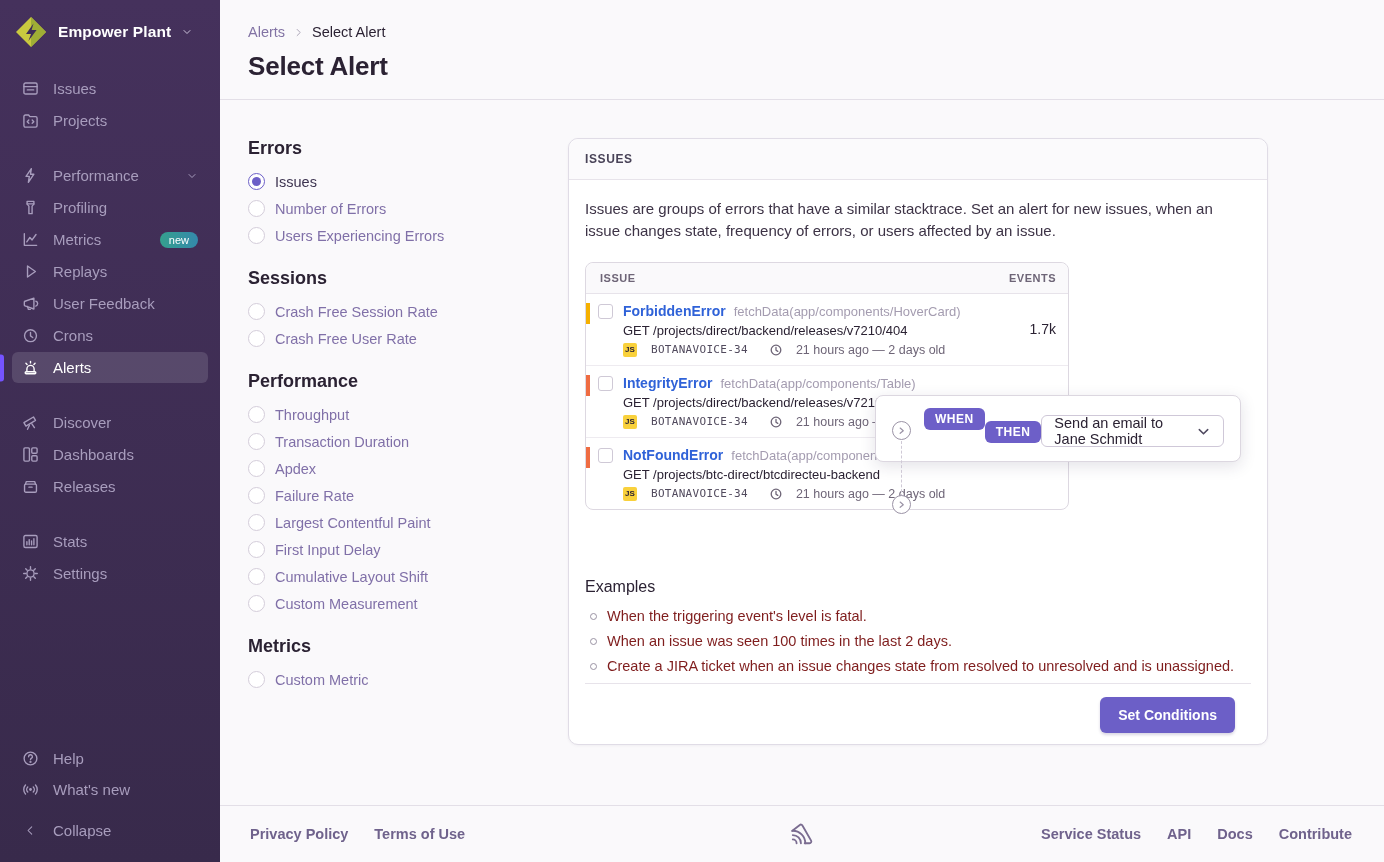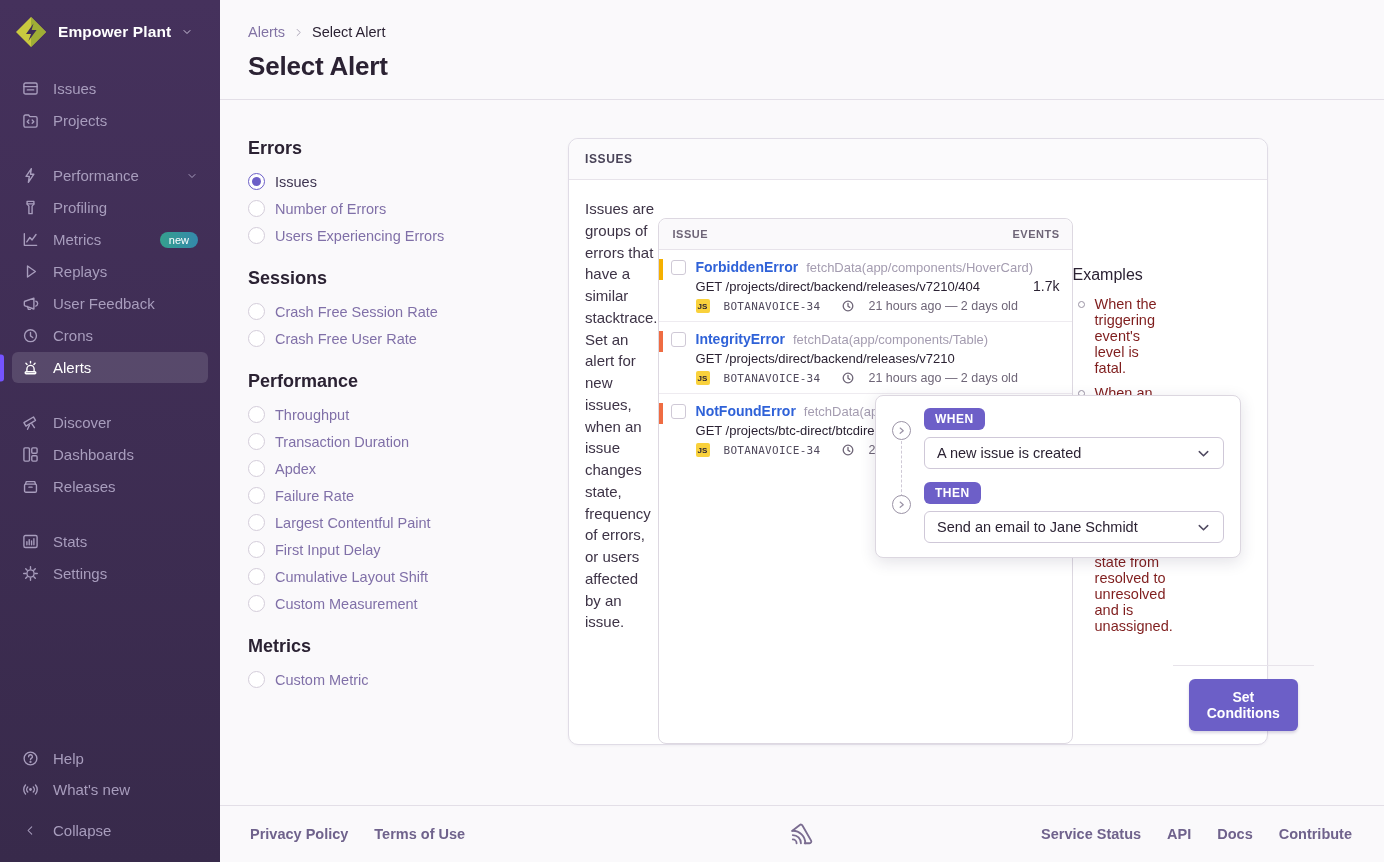--- a/index.html
+++ b/index.html
@@ -40,21 +40,21 @@
   .sel-title { font-size:18px; font-weight:600; color:#2b2233; margin-bottom:14px; }
   .radio-row { display:flex; align-items:center; gap:10px; height:17px; margin-bottom:10px; font-size:14.5px; color:#8070a8; cursor:pointer; }
   .radio { width:17px; height:17px; border:1.5px solid #d4cdda; border-radius:50%; background:#fff; flex:none; }
   .radio.on { border-color:#6c5fc7; display:flex; align-items:center; justify-content:center; }
   .radio.on::after { content:''; width:9px; height:9px; border-radius:50%; background:#6c5fc7; }
   .radio-row.sel-on { color:#3d3450; }
 
   
   .panel { width:700px; height:607px; flex:none; background:#fff; border:1px solid #e0dce6; border-radius:10px; box-shadow:0 1px 3px rgba(50,40,80,.05); display:flex; flex-direction:column; }
   .panel-header { padding:13px 16px; background:#fbfafc; border-bottom:1px solid #e7e3ea; border-radius:10px 10px 0 0; font-size:12px; font-weight:bold; letter-spacing:.6px; color:#494358; }
-  .panel-body { padding:18px 16px 0 16px; flex:1; display:flex; flex-direction:row; }
+  .panel-body { padding:18px 16px 0 16px; flex:1; display:flex; flex-direction:column; }
   .panel-desc { font-size:15px; color:#3d3346; line-height:1.45; max-width:664px; }
 
   .issues-table { margin-top:20px; width:484px; border:1px solid #ddd8e1; border-radius:8px; background:#fff; }
   .table-head { display:flex; justify-content:space-between; padding:9px 12px 9px 14px; background:#faf9fb; border-bottom:1px solid #e7e3ea; font-size:11px; font-weight:bold; letter-spacing:.5px; color:#6e6577; border-radius:8px 8px 0 0; }
   .issue-row { position:relative; display:flex; padding:8px 12px 8px 12px; border-bottom:1px solid #eeebf0; min-height:66px; }
   .issue-row:last-child { border-bottom:none; }
   .level-bar { position:absolute; left:0; top:9px; width:4px; height:21px; }
   .row-check { width:15px; height:15px; border:1px solid #cfc9d6; border-radius:3px; margin:2px 10px 0 0; flex:none; background:#fff; cursor:pointer; }
   .row-main { flex:1; min-width:0; white-space:nowrap; }
   .err-name { color:#2f62d8; font-weight:bold; font-size:14px; cursor:pointer; }
@@ -75,21 +75,21 @@
 
   .panel-footer { margin-top:auto; border-top:1px solid #e7e3ea; padding:13px 16px; display:flex; justify-content:flex-end; }
   .btn-primary { background:#6c5fc7; color:#fff; font-weight:bold; font-size:14px; font-family:"Liberation Sans",sans-serif; padding:10px 18px; border-radius:6px; border:none; cursor:pointer; box-shadow:0 2px 3px rgba(45,30,100,.18); }
 
   
   .overlay-card { position:absolute; left:655px; top:395px; width:366px; background:#fff; border:1px solid #dcd7e0; border-radius:8px; box-shadow:0 4px 16px rgba(40,30,70,.13); padding:12px 16px 14px 16px; display:flex; gap:12px; z-index:6; }
   .rail { width:20px; position:relative; flex:none; }
   .rail-line { position:absolute; left:9px; top:33px; height:56px; border-left:1px dashed #cfc9d6; }
   .rail-icon { position:absolute; left:0; width:19px; height:19px; border:1.5px solid #9b93a6; border-radius:50%; color:#9b93a6; display:flex; align-items:center; justify-content:center; background:#fff; }
   .rail-icon.i1 { top:13px; } .rail-icon.i2 { top:87px; }
-  .flow { flex:1; display:flex; flex-direction:column; align-items:flex-start; }
+  .flow { flex:1; display:flex; align-items:flex-start; }
   .flow-badge { background:#6d5fc8; color:#fff; font-size:12px; font-weight:bold; letter-spacing:.5px; padding:4px 11px; border-radius:6px; }
   .flow-badge.then { margin-top:13px; }
   .flow-select { margin-top:7px; width:100%; height:32px; border:1px solid #cfc8d8; border-radius:6px; background:#fff; display:flex; align-items:center; justify-content:space-between; padding:0 12px; font-size:14.5px; color:#2b2233; cursor:pointer; }
   .sel-chev { display:flex; color:#4f4960; }
 
   
   .page-footer { height:57px; flex:none; border-top:1px solid #e3dfe7; display:flex; align-items:center; justify-content:space-between; padding:0 32px 0 30px; position:relative; }
   .f-links { display:flex; gap:26px; }
   .f-link { font-size:14.5px; color:#6f628c; cursor:pointer;font-weight:bold; }
   .f-logo { position:absolute; left:50%; transform:translateX(-50%); color:#7a6c90; display:flex; }
@@ -483,28 +483,20 @@
             </svg>
           </span>
         <span class="rail-icon i2">
             <svg class="svg-ic" width="9" height="9" viewBox="0 0 10 10">
               <path d="M3.5 2.3L7 5.2 3.5 8.1"></path>
             </svg>
           </span>
       </div>
       <div class="flow">
         <span class="flow-badge">WHEN</span>
-        <div class="flow-select">
-          <span>A new issue is created</span>
-          <span class="sel-chev">
-              <svg class="svg-ic" width="15" height="15" viewBox="0 0 16 16" style="stroke-width:1.6">
-                <path d="M3.5 6l4.5 4.5L12.5 6"></path>
-              </svg>
-            </span>
-        </div>
         <span class="flow-badge then">THEN</span>
         <div class="flow-select">
           <span>Send an email to Jane Schmidt</span>
           <span class="sel-chev">
               <svg class="svg-ic" width="15" height="15" viewBox="0 0 16 16" style="stroke-width:1.6">
                 <path d="M3.5 6l4.5 4.5L12.5 6"></path>
               </svg>
             </span>
         </div>
       </div>

